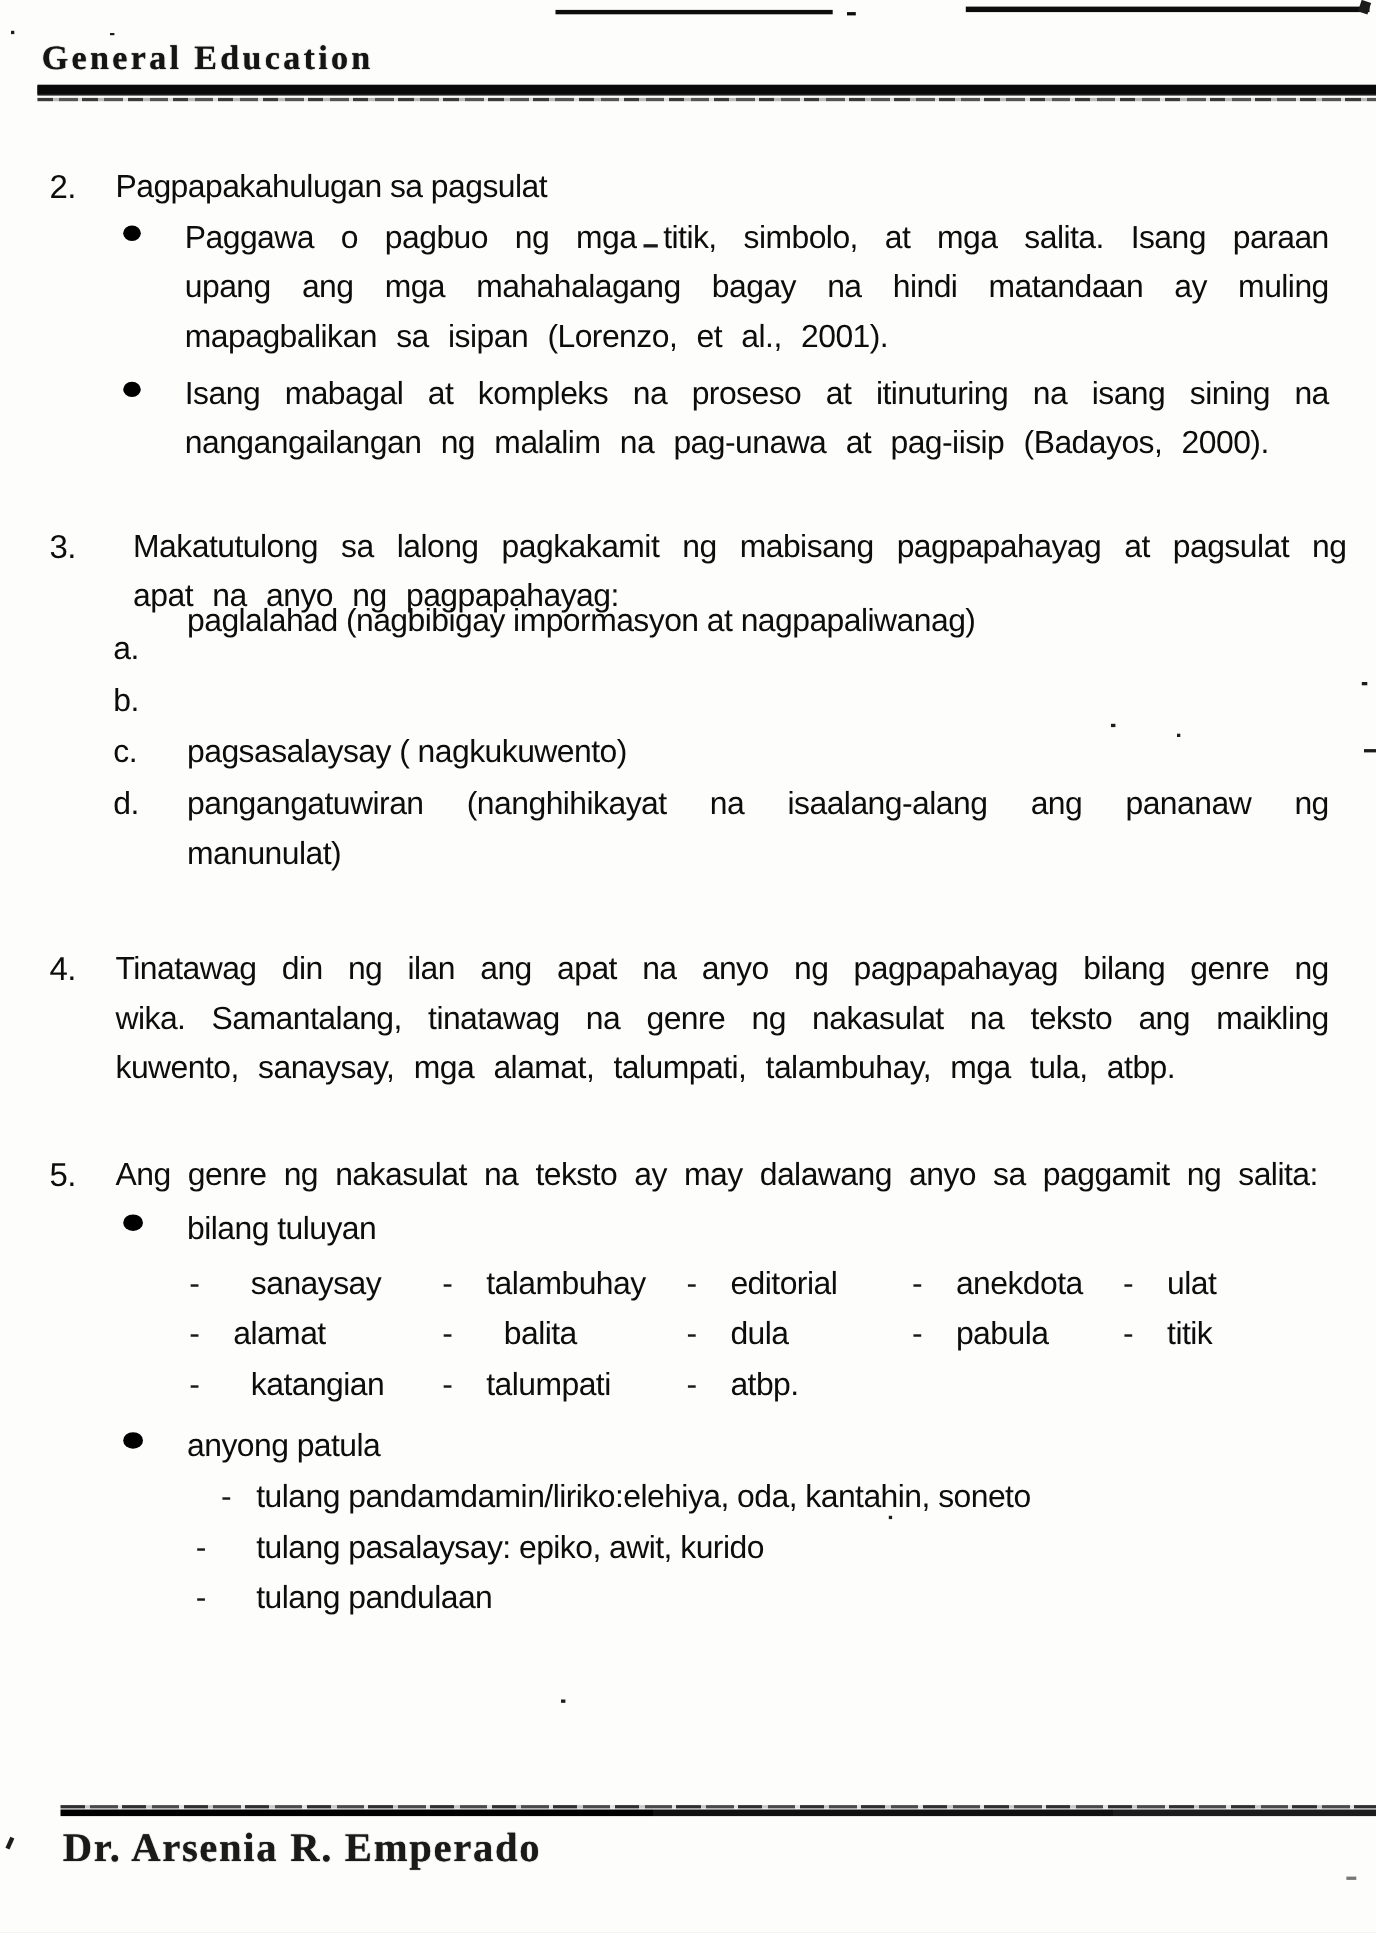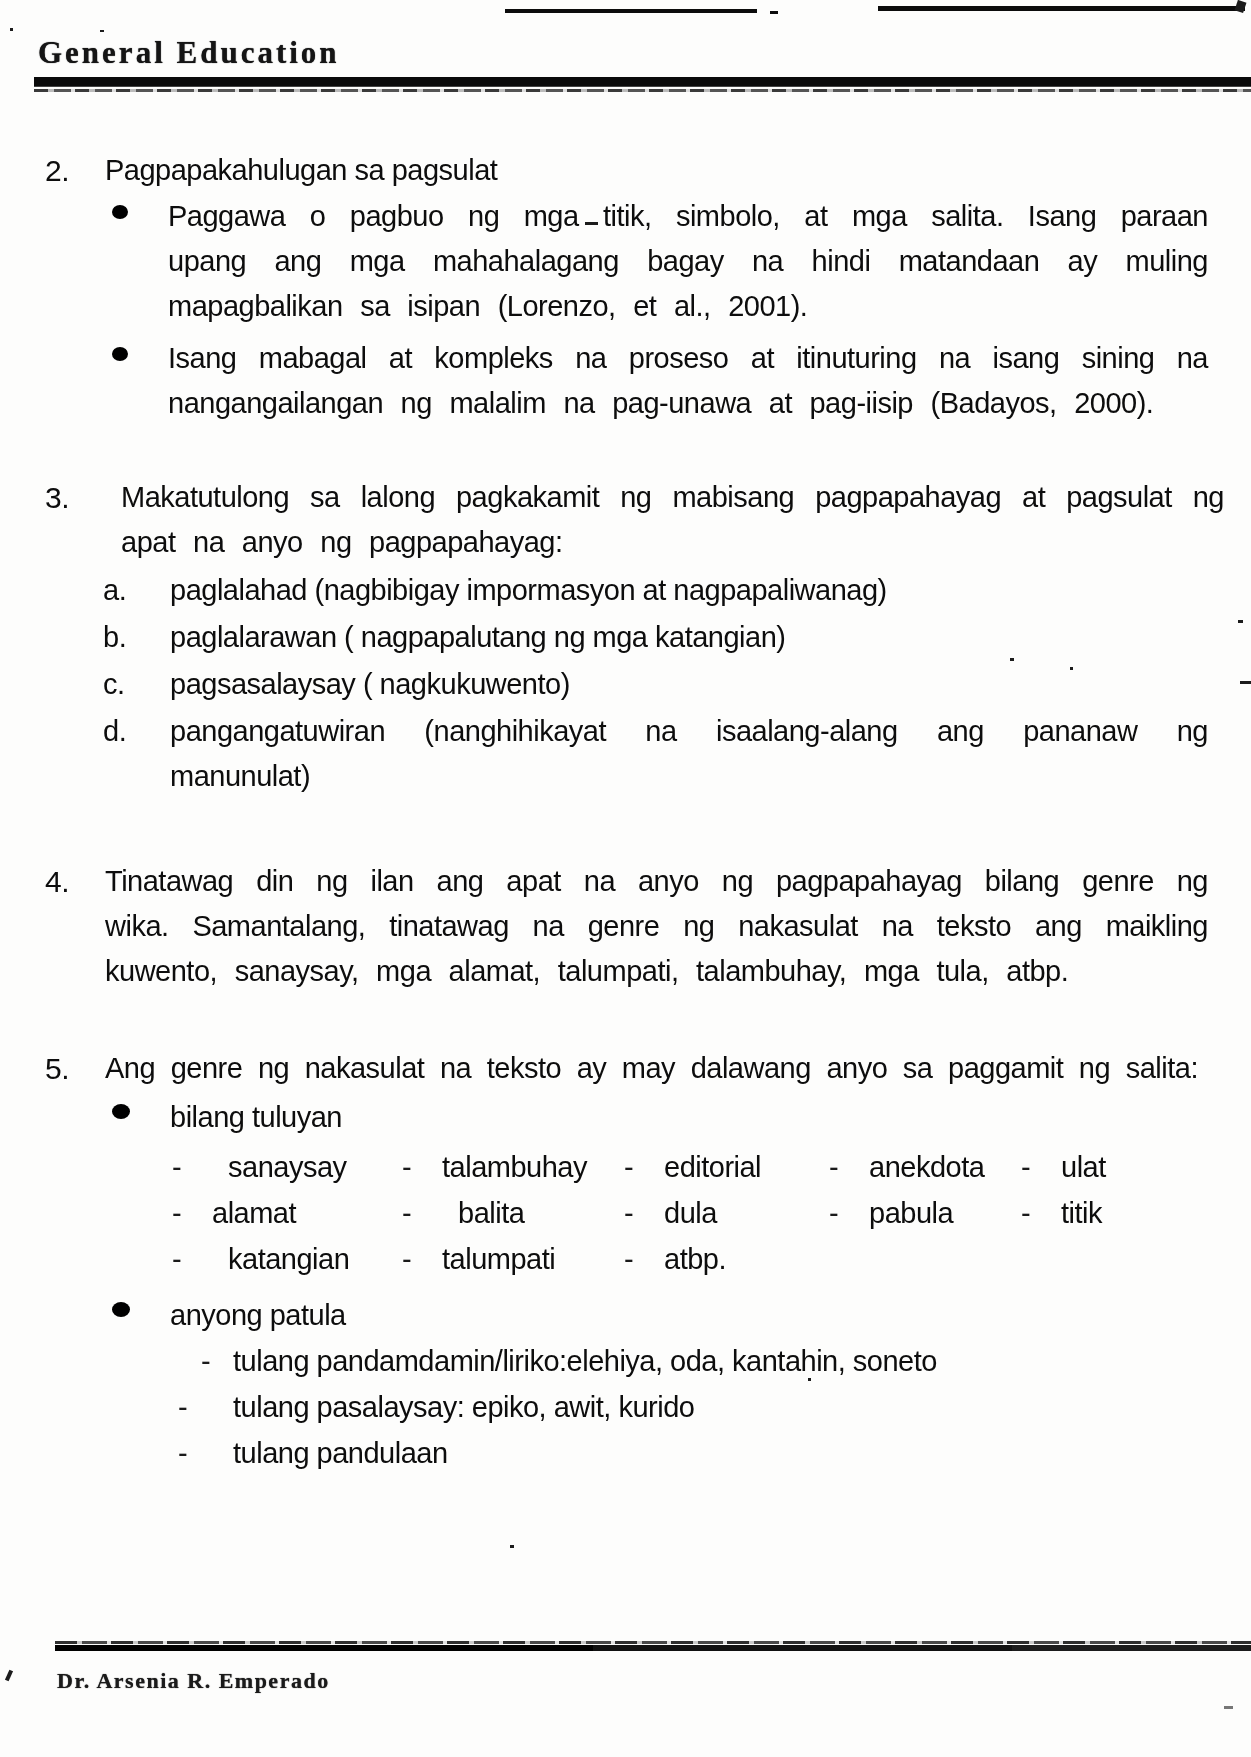--- a/index.html
+++ b/index.html
@@ -62,21 +62,21 @@
     position:absolute;left:55px;top:1641px;width:1196px;height:3px;
     background:repeating-linear-gradient(90deg,#2f2f2f 0 22px,#c9c9c9 22px 27px,#4a4a4a 27px 52px,#e2e2e2 52px 56px);
   }
   .footer-rule-thick{
     position:absolute;left:55px;top:1645px;width:1196px;height:6px;
     background:linear-gradient(90deg,#000 0 45%,#111 45% 80%,#1c1c1c 80%);
   }
   .footer-author{
     position:absolute;left:57px;top:1658px;
     font-family:"Liberation Serif","DejaVu Serif",serif;
-    font-weight:700;font-size:22px;letter-spacing:1.5px;
+    font-weight:700;font-size:37px;letter-spacing:1.5px;
     color:#1a1a1a;
     text-shadow:0 0 1px #333;
   }
   .artifact{position:absolute;background:#1c1c1c;}
   .nowrapline{white-space:nowrap;word-spacing:8px;}
 </style>
 </head>
 <body>
 
 <div class="page">
@@ -96,24 +96,23 @@
   <span class="dot" style="left:112px;top:205px;"></span>
   <div class="ittext just" style="left:168px;top:194px;width:1040px;">Paggawa o pagbuo ng mga titik, simbolo, at mga salita. Isang paraan upang ang mga mahahalagang bagay na hindi matandaan ay muling mapagbalikan sa isipan (Lorenzo, et al., 2001).</div>
 
   <span class="dot" style="left:112px;top:347px;"></span>
   <div class="ittext just" style="left:168px;top:336px;width:1040px;">Isang mabagal at kompleks na proseso at itinuturing na isang sining na nangangailangan ng malalim na pag-unawa at pag-iisip (Badayos, 2000).</div>
 
   <div class="num" style="top:475px;">3.</div>
   <div class="ittext just" style="left:121px;top:475px;width:1103px;">Makatutulong sa lalong pagkakamit ng mabisang pagpapahayag at pagsulat ng apat na anyo ng pagpapahayag:</div>
 
   <div class="sub-label" style="top:568px;">a.</div>
-  <div class="sub-text" style="top:568px;">paglalahad (nagbibigay impormasyon at nagpapaliwanag)</div>
+  <div class="sub-text" style="top:543px;">paglalahad (nagbibigay impormasyon at nagpapaliwanag)</div>
 
   <div class="sub-label" style="top:615px;">b.</div>
-  <div class="sub-text" style="top:615px;">paglalarawan ( nagpapalutang ng mga katangian)</div>
 
   <div class="sub-label" style="top:662px;">c.</div>
   <div class="sub-text" style="top:662px;">pagsasalaysay ( nagkukuwento)</div>
 
   <div class="sub-label" style="top:709px;">d.</div>
   <div class="sub-text just" style="top:709px;width:1038px;">pangangatuwiran (nanghihikayat na isaalang-alang ang pananaw ng manunulat)</div>
 
   <div class="num" style="top:859px;">4.</div>
   <div class="ittext just" style="left:105px;top:859px;width:1103px;">Tinatawag din ng ilan ang apat na anyo ng pagpapahayag bilang genre ng wika. Samantalang, tinatawag na genre ng nakasulat na teksto ang maikling kuwento, sanaysay, mga alamat, talumpati, talambuhay, mga tula, atbp.</div>
 

